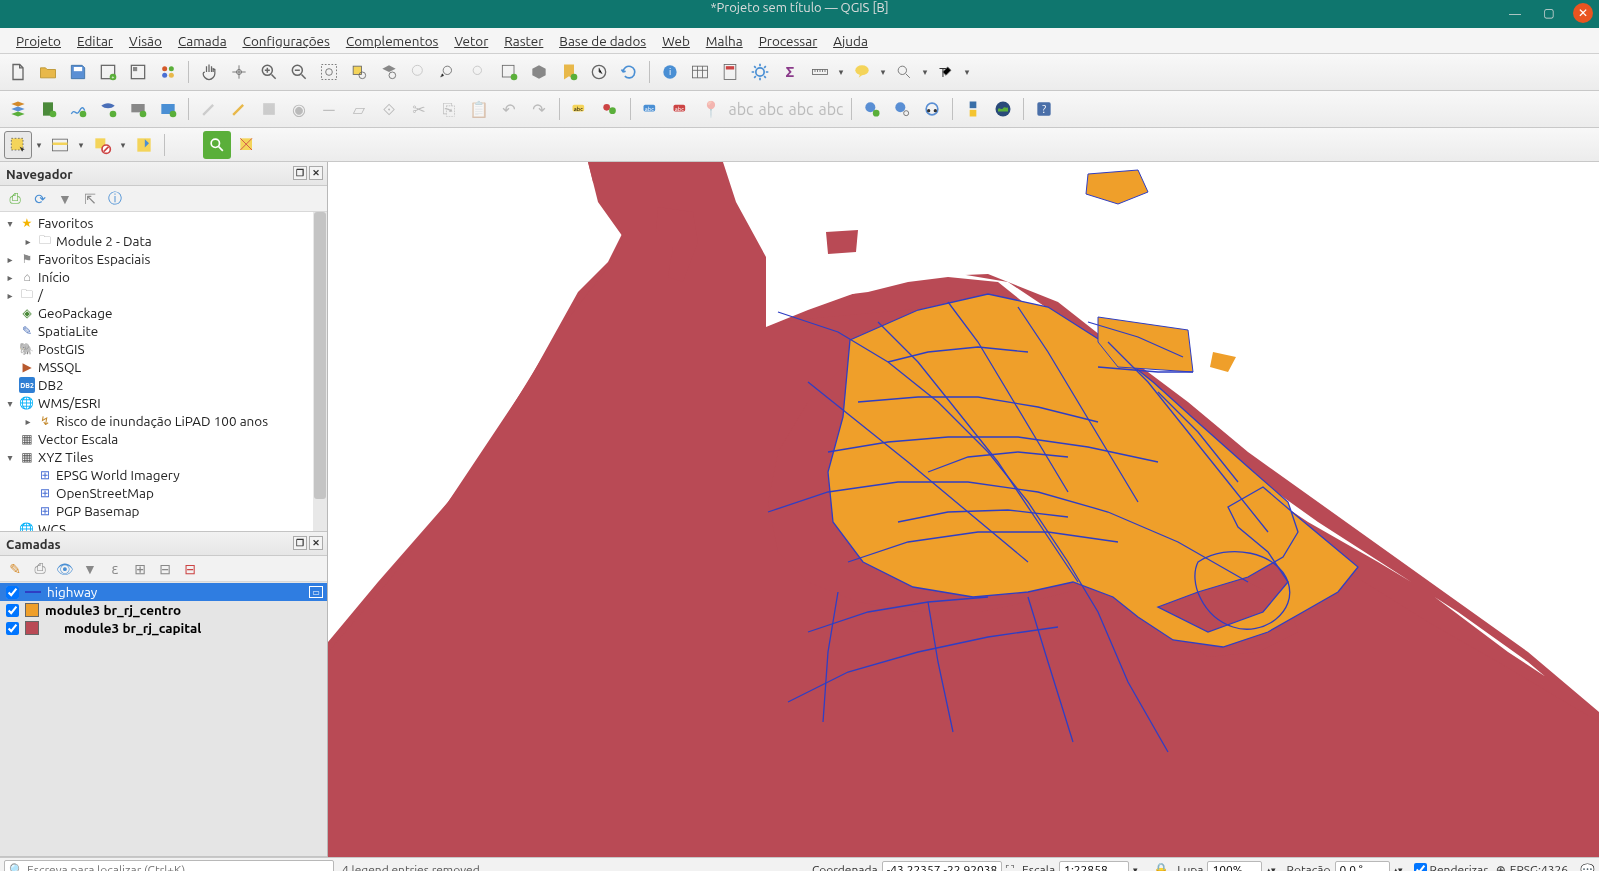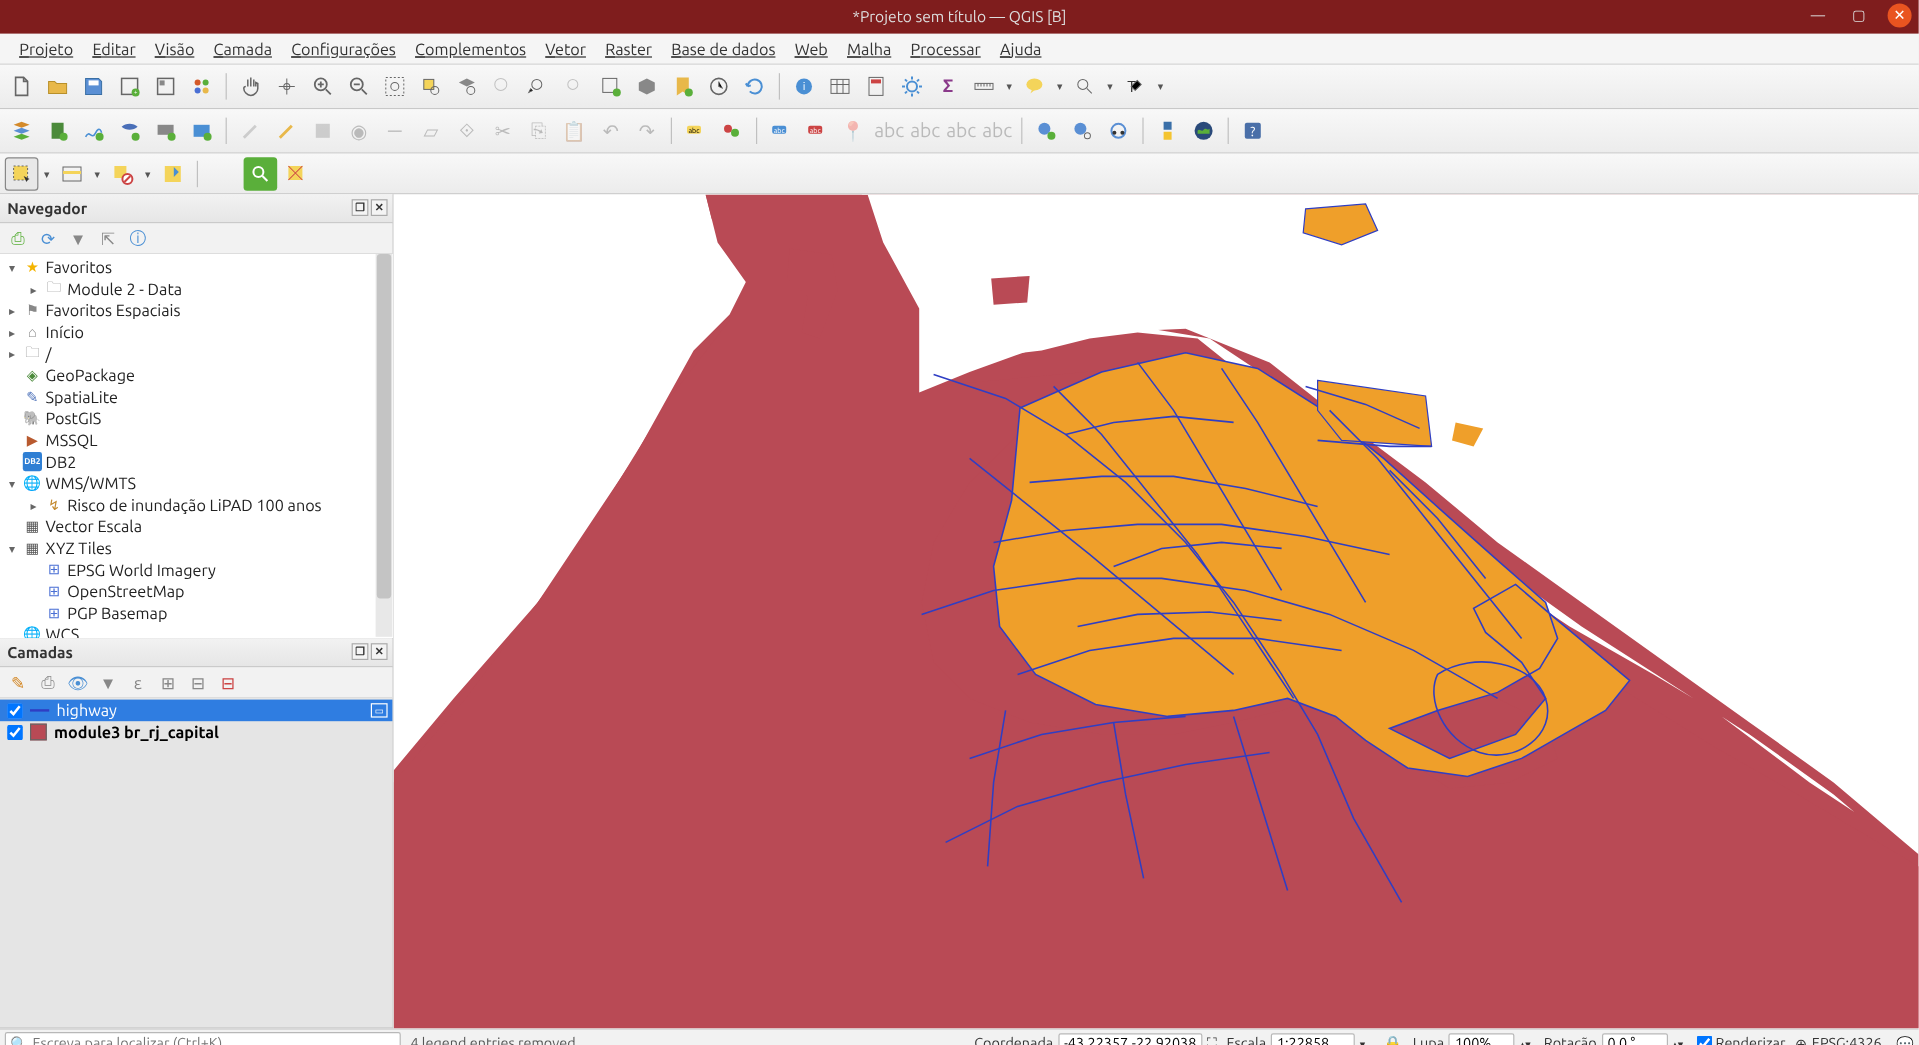--- a/index.html
+++ b/index.html
@@ -1,19 +1,19 @@
 <!DOCTYPE html>
 <html><head>
 <meta charset="utf-8">
 <style>
 * { box-sizing: border-box; margin: 0; padding: 0; font-family: "Ubuntu", "Segoe UI", sans-serif; }
 html, body { width: 1599px; height: 871px; overflow: hidden; background: #f0f0f0; }
 
 
-.titlebar { height: 28px; background: #7f1d1d; color: #ddd; display: flex; align-items: center; justify-content: center; position: relative; font-size: 13px; }
+.titlebar { height: 28px; background: #0f766e; color: #ddd; display: flex; align-items: flex-start; justify-content: center; position: relative; font-size: 13px; }
 .titlebar .controls { position: absolute; right: 6px; top: 3px; display: flex; gap: 14px; }
 .titlebar .ctrl { width: 20px; height: 20px; border-radius: 50%; display: flex; align-items: center; justify-content: center; font-size: 12px; color: #ddd; cursor: pointer; }
 .titlebar .ctrl.close { background: #e95420; color: #fff; }
 
 
 .menubar { height: 26px; background: #f5f5f5; border-bottom: 1px solid #d0d0d0; display: flex; align-items: center; padding: 0 8px; font-size: 13.5px; color: #333; }
 .menubar .item { padding: 3px 8px; cursor: pointer; text-decoration: underline; }
 .menubar .item .ul { text-decoration: underline; }
 
 
@@ -537,21 +537,21 @@
             <span>MSSQL</span>
           </div>
           <div class="node" style="padding-left: 4px;">
             <span class="exp"></span>
             <span class="ico" style="color: rgb(255, 255, 255); font-size: 7px; background: rgb(47, 127, 212); border-radius: 2px; font-weight: bold;">DB2</span>
             <span>DB2</span>
           </div>
           <div class="node" style="padding-left: 4px;">
             <span class="exp">▾</span>
             <span class="ico" style="color: rgb(74, 143, 212);">🌐</span>
-            <span>WMS/WMTS</span>
+            <span>WMS/ESRI</span>
           </div>
           <div class="node" style="padding-left: 22px;">
             <span class="exp">▸</span>
             <span class="ico" style="color: rgb(196, 138, 47);">↯</span>
             <span>Risco de inundação LiPAD 100 anos</span>
           </div>
           <div class="node" style="padding-left: 4px;">
             <span class="exp"></span>
             <span class="ico" style="color: rgb(85, 85, 85);">▦</span>
             <span>Vector Escala</span>
@@ -607,22 +607,27 @@
       </div>
       <div class="layers-list" id="layers-list">
           <div class="layer-row sel">
             <input type="checkbox" checked="" style="">
             <div class="layer-line" style="background: rgb(47, 62, 196);"></div>
             <span>highway</span>
             <div class="ctx">▭</div>
           </div>
           <div class="layer-row">
             <input type="checkbox" checked="" style="">
+            <div class="layer-swatch" style="background: rgb(239, 159, 42);"></div>
+            <span style="font-weight: bold;">module3 br_rj_centro</span>
+          </div>
+          <div class="layer-row">
+            <input type="checkbox" checked="" style="">
             <div class="layer-swatch" style="background: rgb(185, 74, 85);"></div>
-            <span style="font-weight: bold;">module3 br_rj_capital</span>
+            <span style="font-weight: bold; margin-left: 19px;">module3 br_rj_capital</span>
           </div>
         </div>
     </div>
 
   </div>
 
   <div class="canvas">
     <svg width="100%" height="100%" viewBox="0 0 1271 695">
 
       <path fill="#b94a55" d="

